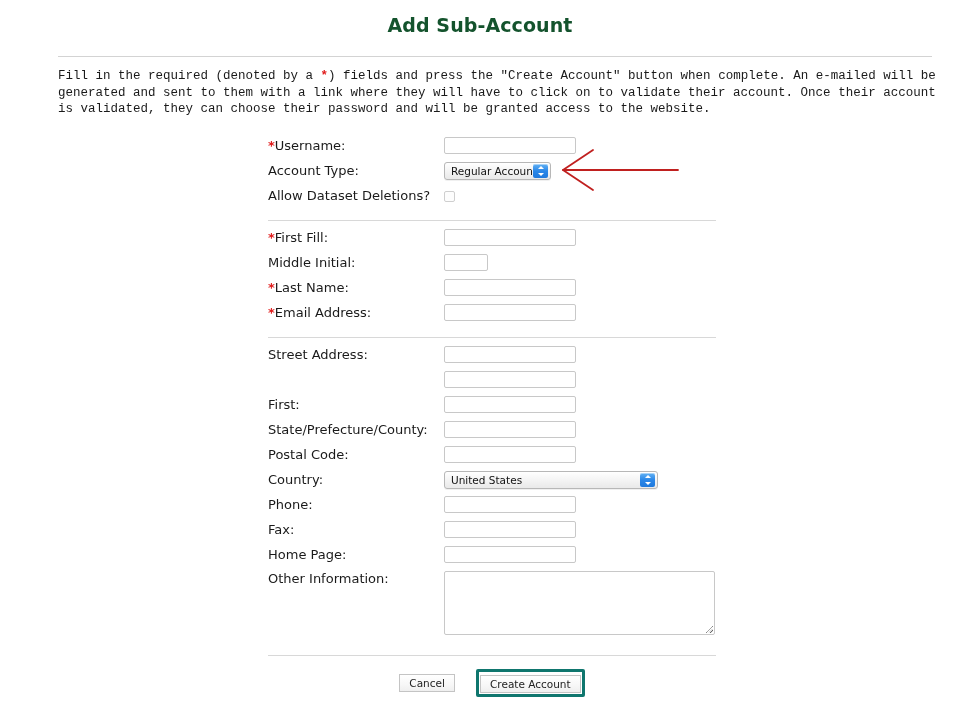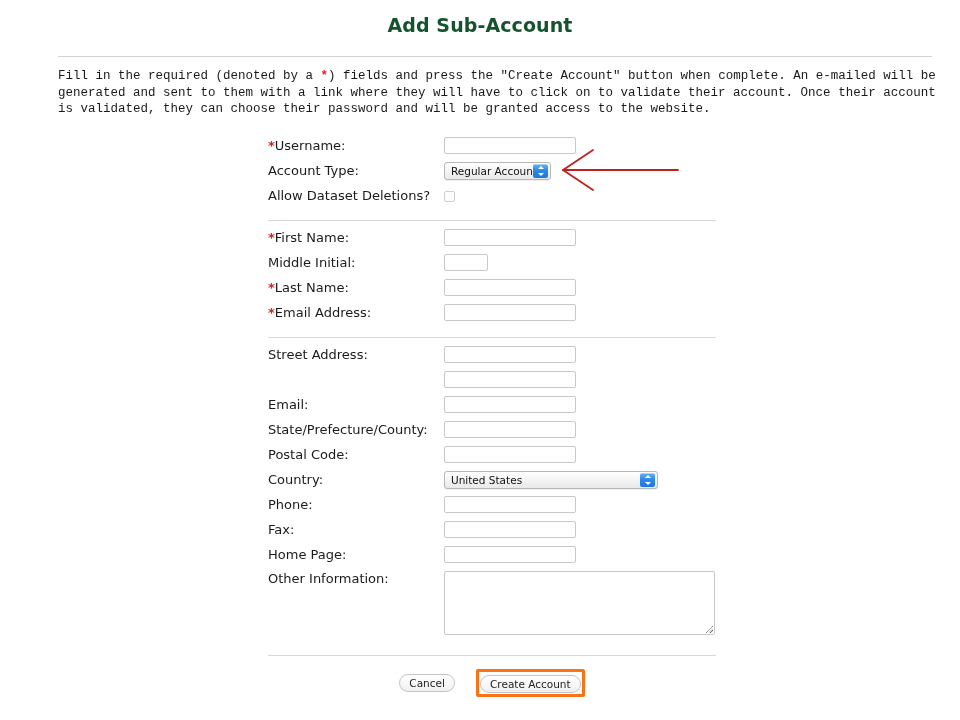--- a/index.html
+++ b/index.html
@@ -199,32 +199,32 @@
     width: 448px;
     text-align: center;
     padding-top: 9px;
   }
   .btn {
     display: inline-block;
     box-sizing: border-box;
     height: 18px;
     line-height: 16px;
     border: 1px solid #c4c4c4;
-    border-radius: 9px;
+    border-radius: 0;
     background: linear-gradient(180deg, #ffffff 0%, #f7f7f7 60%, #efefef 100%);
     font-family: "DejaVu Sans", "Liberation Sans", sans-serif;
     font-size: 10.5px;
     color: #222;
     padding: 0 9px;
     cursor: pointer;
     vertical-align: middle;
   }
   .btn-focus-box {
     display: inline-block;
-    border: 3px solid #f97316;
+    border: 3px solid #0f766e;
     border-radius: 2px;
     padding: 1px;
     margin-left: 16px;
     vertical-align: middle;
   }
 
   
   .annot-arrow {
     position: absolute;
     left: 560px;
@@ -280,21 +280,21 @@
       </td>
     </tr>
 
     <tr>
       <td class="divider-cell" colspan="2">
         <div class="divider-line"></div>
       </td>
     </tr>
 
     <tr>
-      <td class="lbl"><span class="req-star">*</span><span>First Name:</span></td>
+      <td class="lbl"><span class="req-star">*</span><span>First Fill:</span></td>
       <td class="fld">
         <input class="txt" type="text" value="" style="">
       </td>
     </tr>
 
     <tr>
       <td class="lbl">Middle Initial:</td>
       <td class="fld">
         <input class="txt tiny" type="text" value="" style="">
       </td>
@@ -328,21 +328,21 @@
     </tr>
 
     <tr>
       <td class="lbl"></td>
       <td class="fld">
         <input class="txt" type="text" value="" style="">
       </td>
     </tr>
 
     <tr>
-      <td class="lbl">Email:</td>
+      <td class="lbl">First:</td>
       <td class="fld">
         <input class="txt" type="text" value="" style="">
       </td>
     </tr>
 
     <tr>
       <td class="lbl">State/Prefecture/County:</td>
       <td class="fld">
         <input class="txt" type="text" value="" style="">
       </td>

